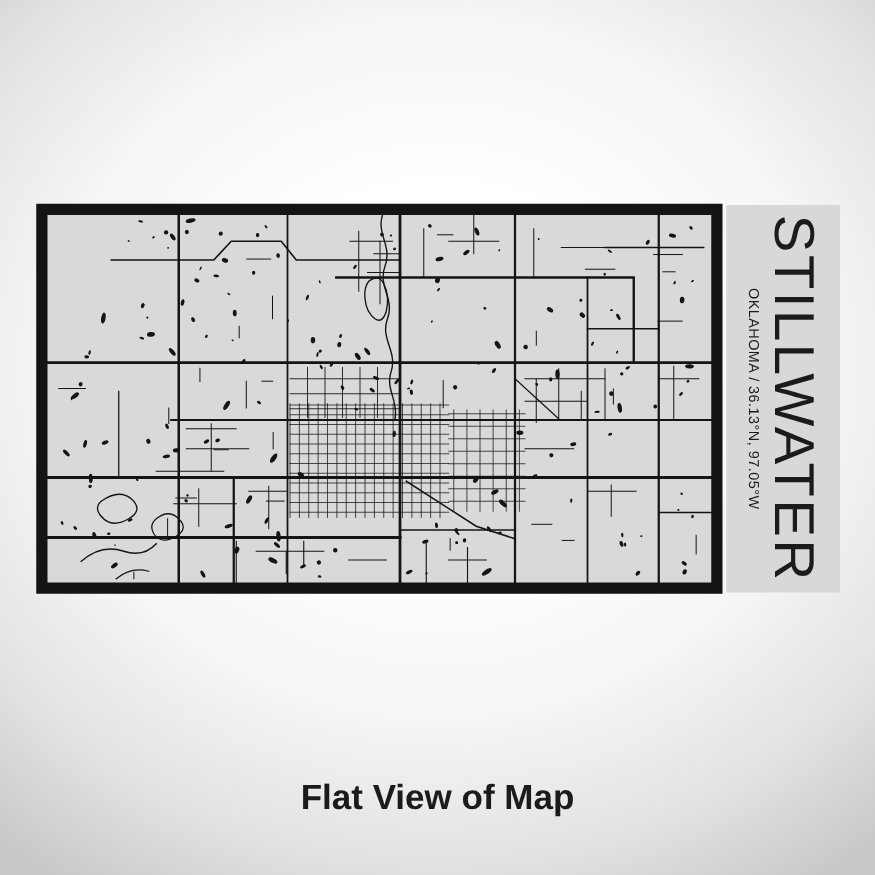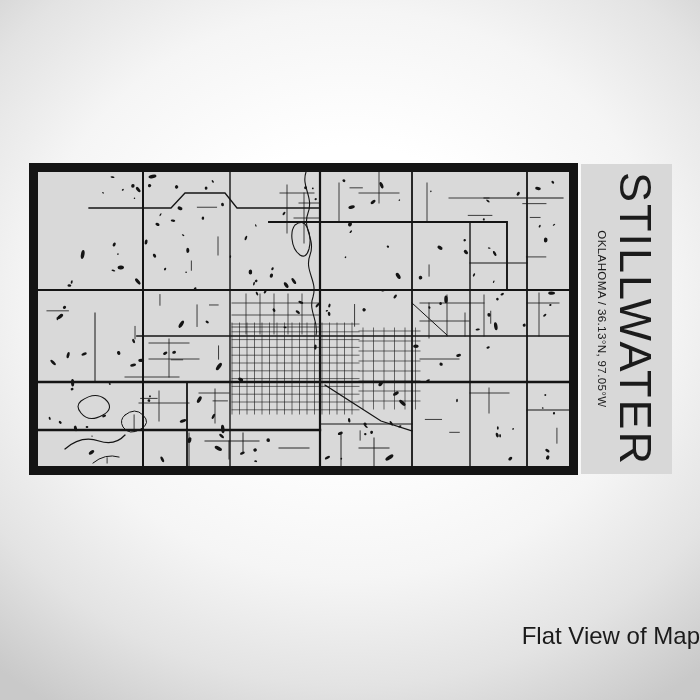--- a/index.html
+++ b/index.html
@@ -25,22 +25,22 @@
   }
   .city-title{
     font-size:45px;line-height:1.0;font-weight:400;color:var(--ink);
     letter-spacing:2px;
   }
   .city-sub{
     margin-top:6px;font-size:11.5px;line-height:1.0;font-weight:400;
     color:var(--ink);letter-spacing:0.4px;
   }
   .caption{
-    position:absolute;left:0;right:0;top:622px;text-align:right;
-    font-size:24px;color:var(--ink);font-weight:400;
+    position:absolute;left:0;right:0;top:622px;text-align:center;
+    font-size:28px;color:var(--ink);font-weight:700;
   }
 </style>
 </head>
 <body>
 
 <div class="stage">
 
   <div class="map-card">
     <svg id="mapsvg" viewBox="0 0 549 312" xmlns="http://www.w3.org/2000/svg">
       <rect id="map-bg" x="0" y="0" width="549" height="312" fill="#d9d9d9"></rect>

